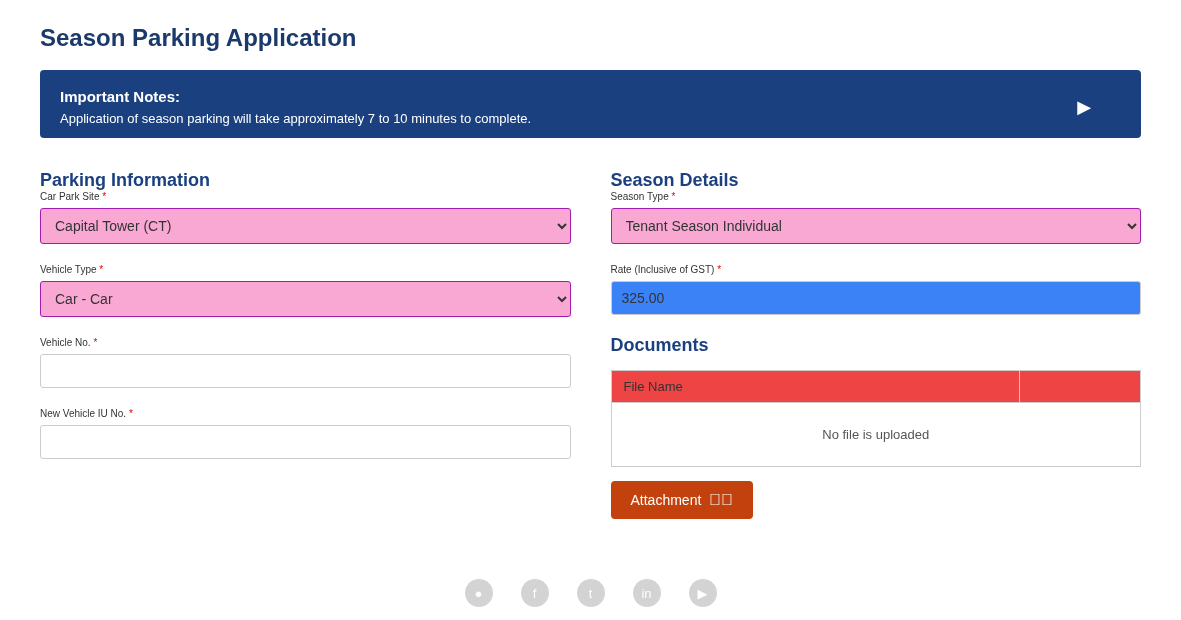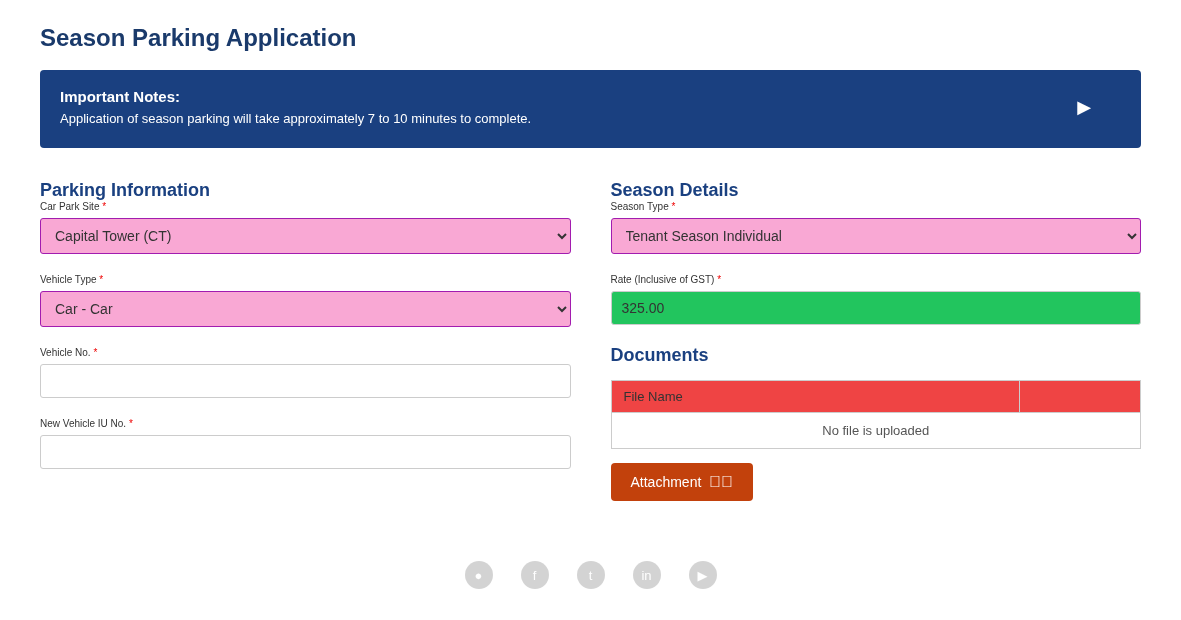--- a/index.html
+++ b/index.html
@@ -16,21 +16,21 @@
     }
     .page-title {
       color: #1a3a6b;
       font-size: 24px;
       font-weight: bold;
       margin-bottom: 18px;
     }
     .banner {
       background: #1a4080;
       color: #fff;
-      padding: 18px 50px 22px 20px;
+      padding: 18px 50px 12px 20px;
       border-radius: 4px;
       margin-bottom: 32px;
       position: relative;
       display: flex;
       align-items: center;
       justify-content: space-between;
     }
     .banner-content strong {
       font-size: 15px;
       display: block;
@@ -85,21 +85,21 @@
     input[type="text"] {
       width: 100%;
       padding: 8px 10px;
       border: 1px solid #ccc;
       border-radius: 3px;
       font-size: 14px;
       color: #333;
       background: #fff;
     }
     .rate-input {
-      background: #22c55e;
+      background: #3b82f6;
       border: 1px solid #ccc;
       padding: 8px 10px;
       border-radius: 3px;
       font-size: 14px;
       color: #333;
       width: 100%;
       margin-top: 6px;
     }
     .documents-section {
       margin-top: 20px;
@@ -118,21 +118,21 @@
     .doc-table th {
       border: 1px solid #ccc;
       padding: 8px 12px;
       text-align: left;
       background: #ef4444;
       font-weight: normal;
       font-size: 13px;
     }
     .doc-table td {
       border: 1px solid #ccc;
-      padding: 10px 12px;
+      padding: 24px 12px;
       font-size: 13px;
       text-align: center;
       color: #555;
     }
     .attachment-btn {
       background: #c2410c;
       color: #fff;
       border: none;
       border-radius: 4px;
       padding: 10px 20px;

